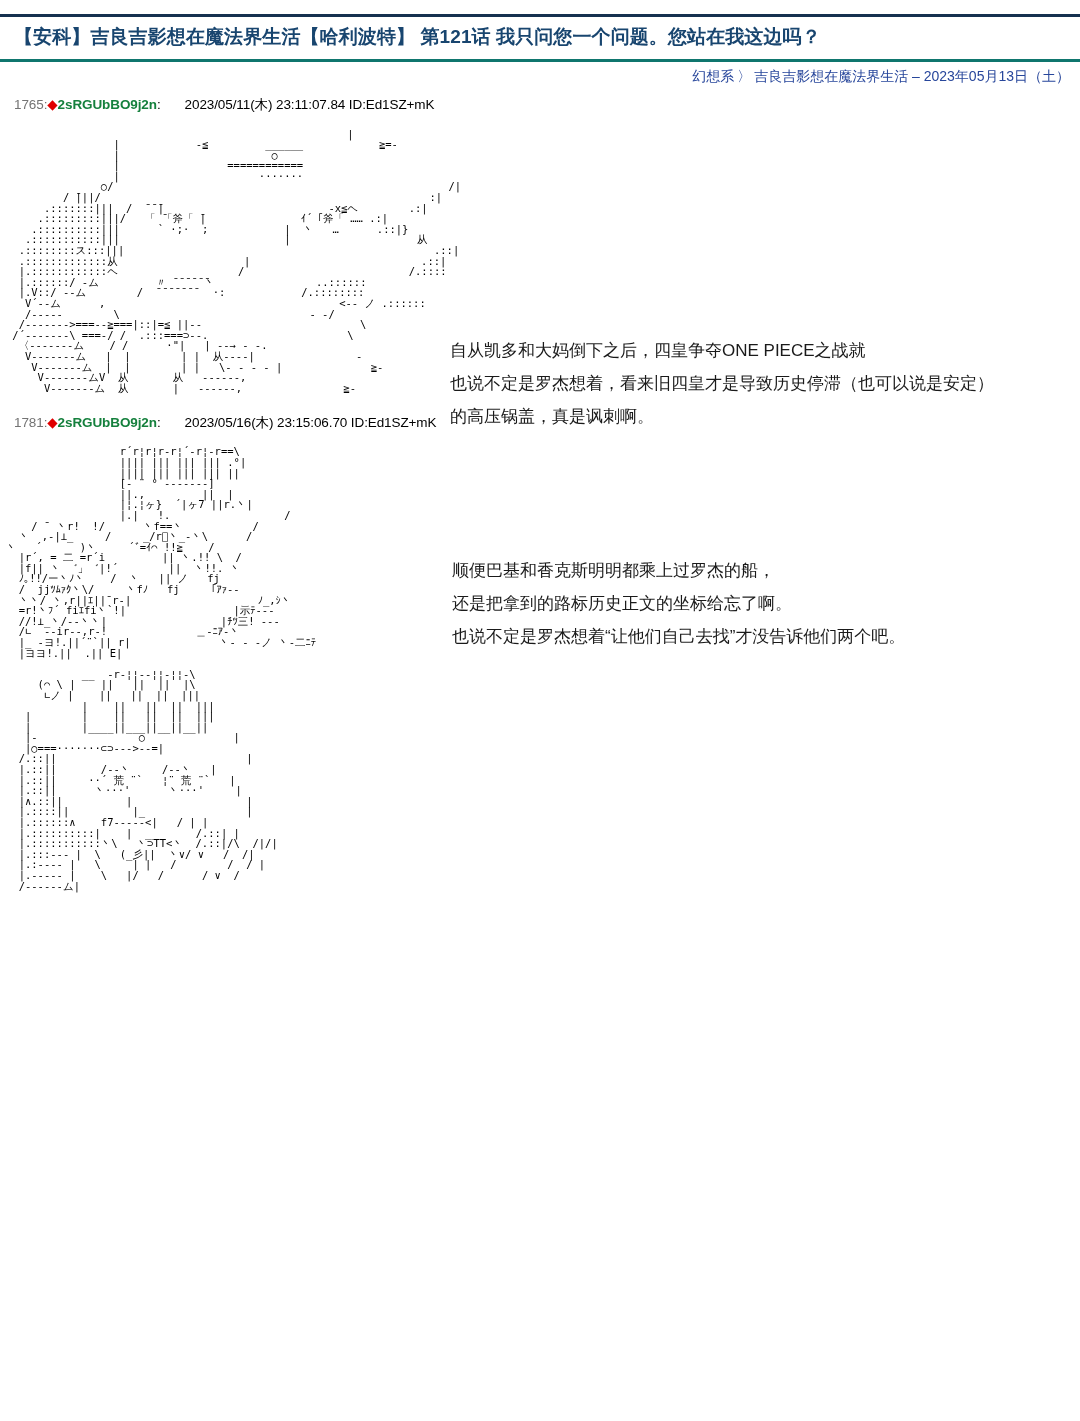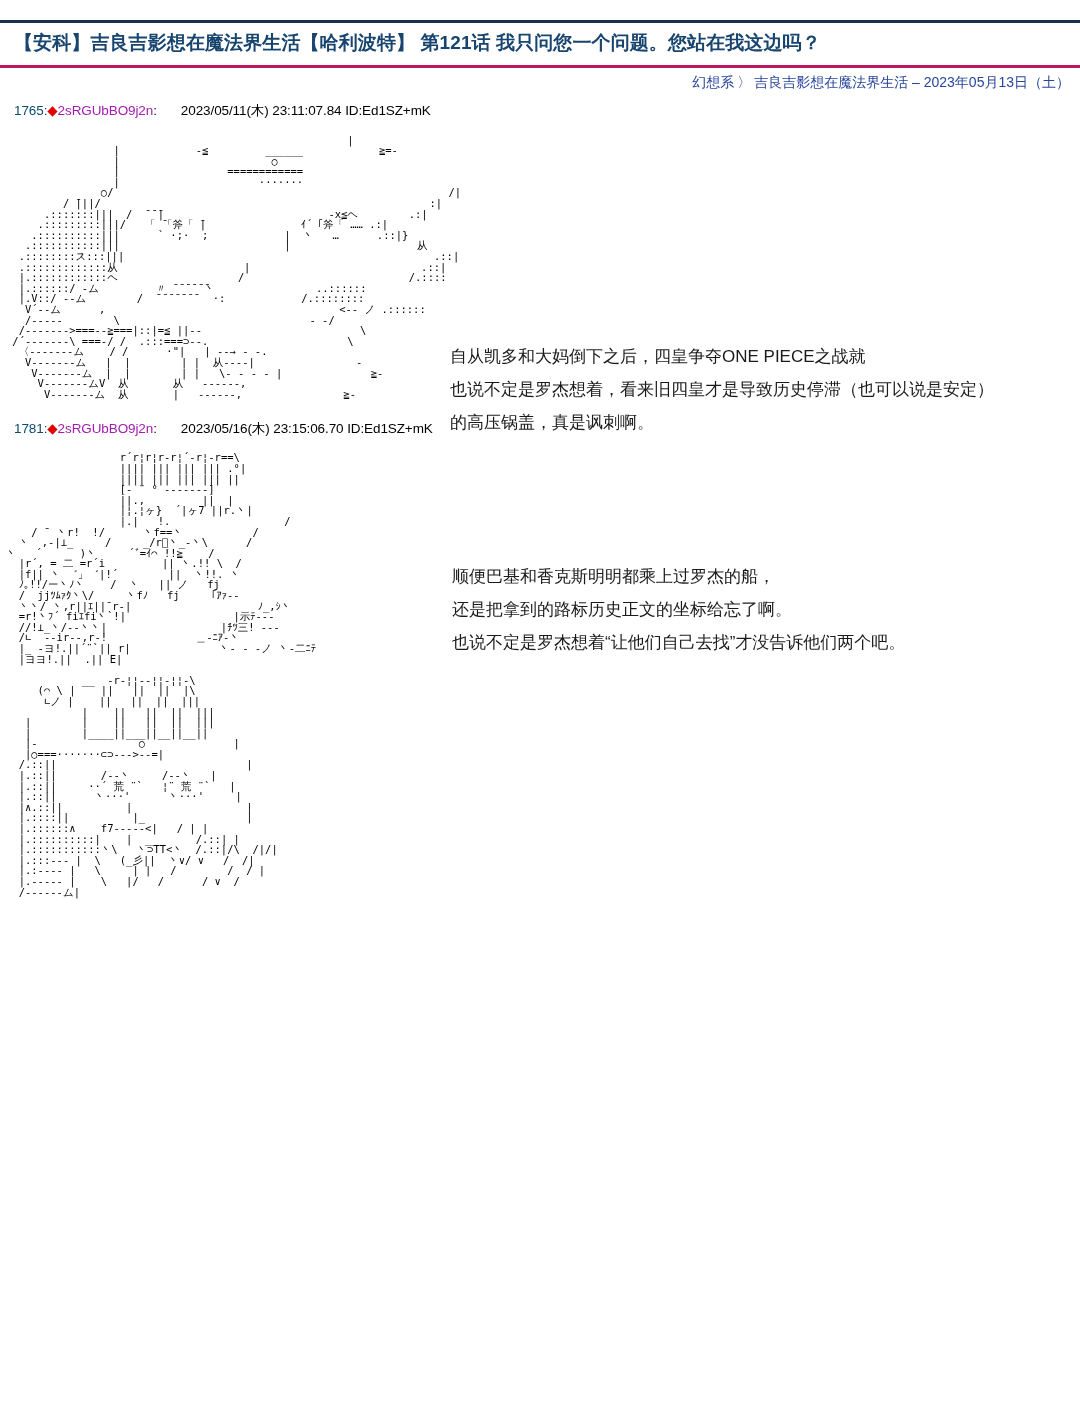--- a/index.html
+++ b/index.html
@@ -10,23 +10,23 @@
   body {
     width: 1080px;
     font-family: "Liberation Sans", "DejaVu Sans", sans-serif;
     color: #000000;
     -webkit-font-smoothing: none;
   }
 
   
   .thread-header {
     border-top: 3px solid #16314f;
-    border-bottom: 3px solid #be185d;
+    border-bottom: 3px solid #0f766e;
     padding: 7px 14px 9px 14px;
-    margin-top: 20px;
+    margin-top: 14px;
   }
   .thread-title {
     font-size: 19px;
     font-weight: bold;
     color: #18456f;
     letter-spacing: 0.1px;
     white-space: nowrap;
   }
 
   .breadcrumb-row {
@@ -48,24 +48,24 @@
   .post {
     padding: 0 0 0 0;
   }
   .post-meta {
     font-size: 13.5px;
     color: #000;
     padding: 10px 0 4px 14px;
     white-space: nowrap;
     letter-spacing: -0.1px;
   }
-  .post-num { color: #0c4a6e; }
+  .post-num { color: #737373; }
   .post-name {
-    color: #a21caf;
-    font-weight: normal;
+    color: #15803d;
+    font-weight: bold;
   }
   .diamond { color: #e00000; }
   .post-date { color: #000; margin-left: 24px; }
   .post-id { color: #000; }
 
   
   .post-body {
     position: relative;
   }
   .aa {

